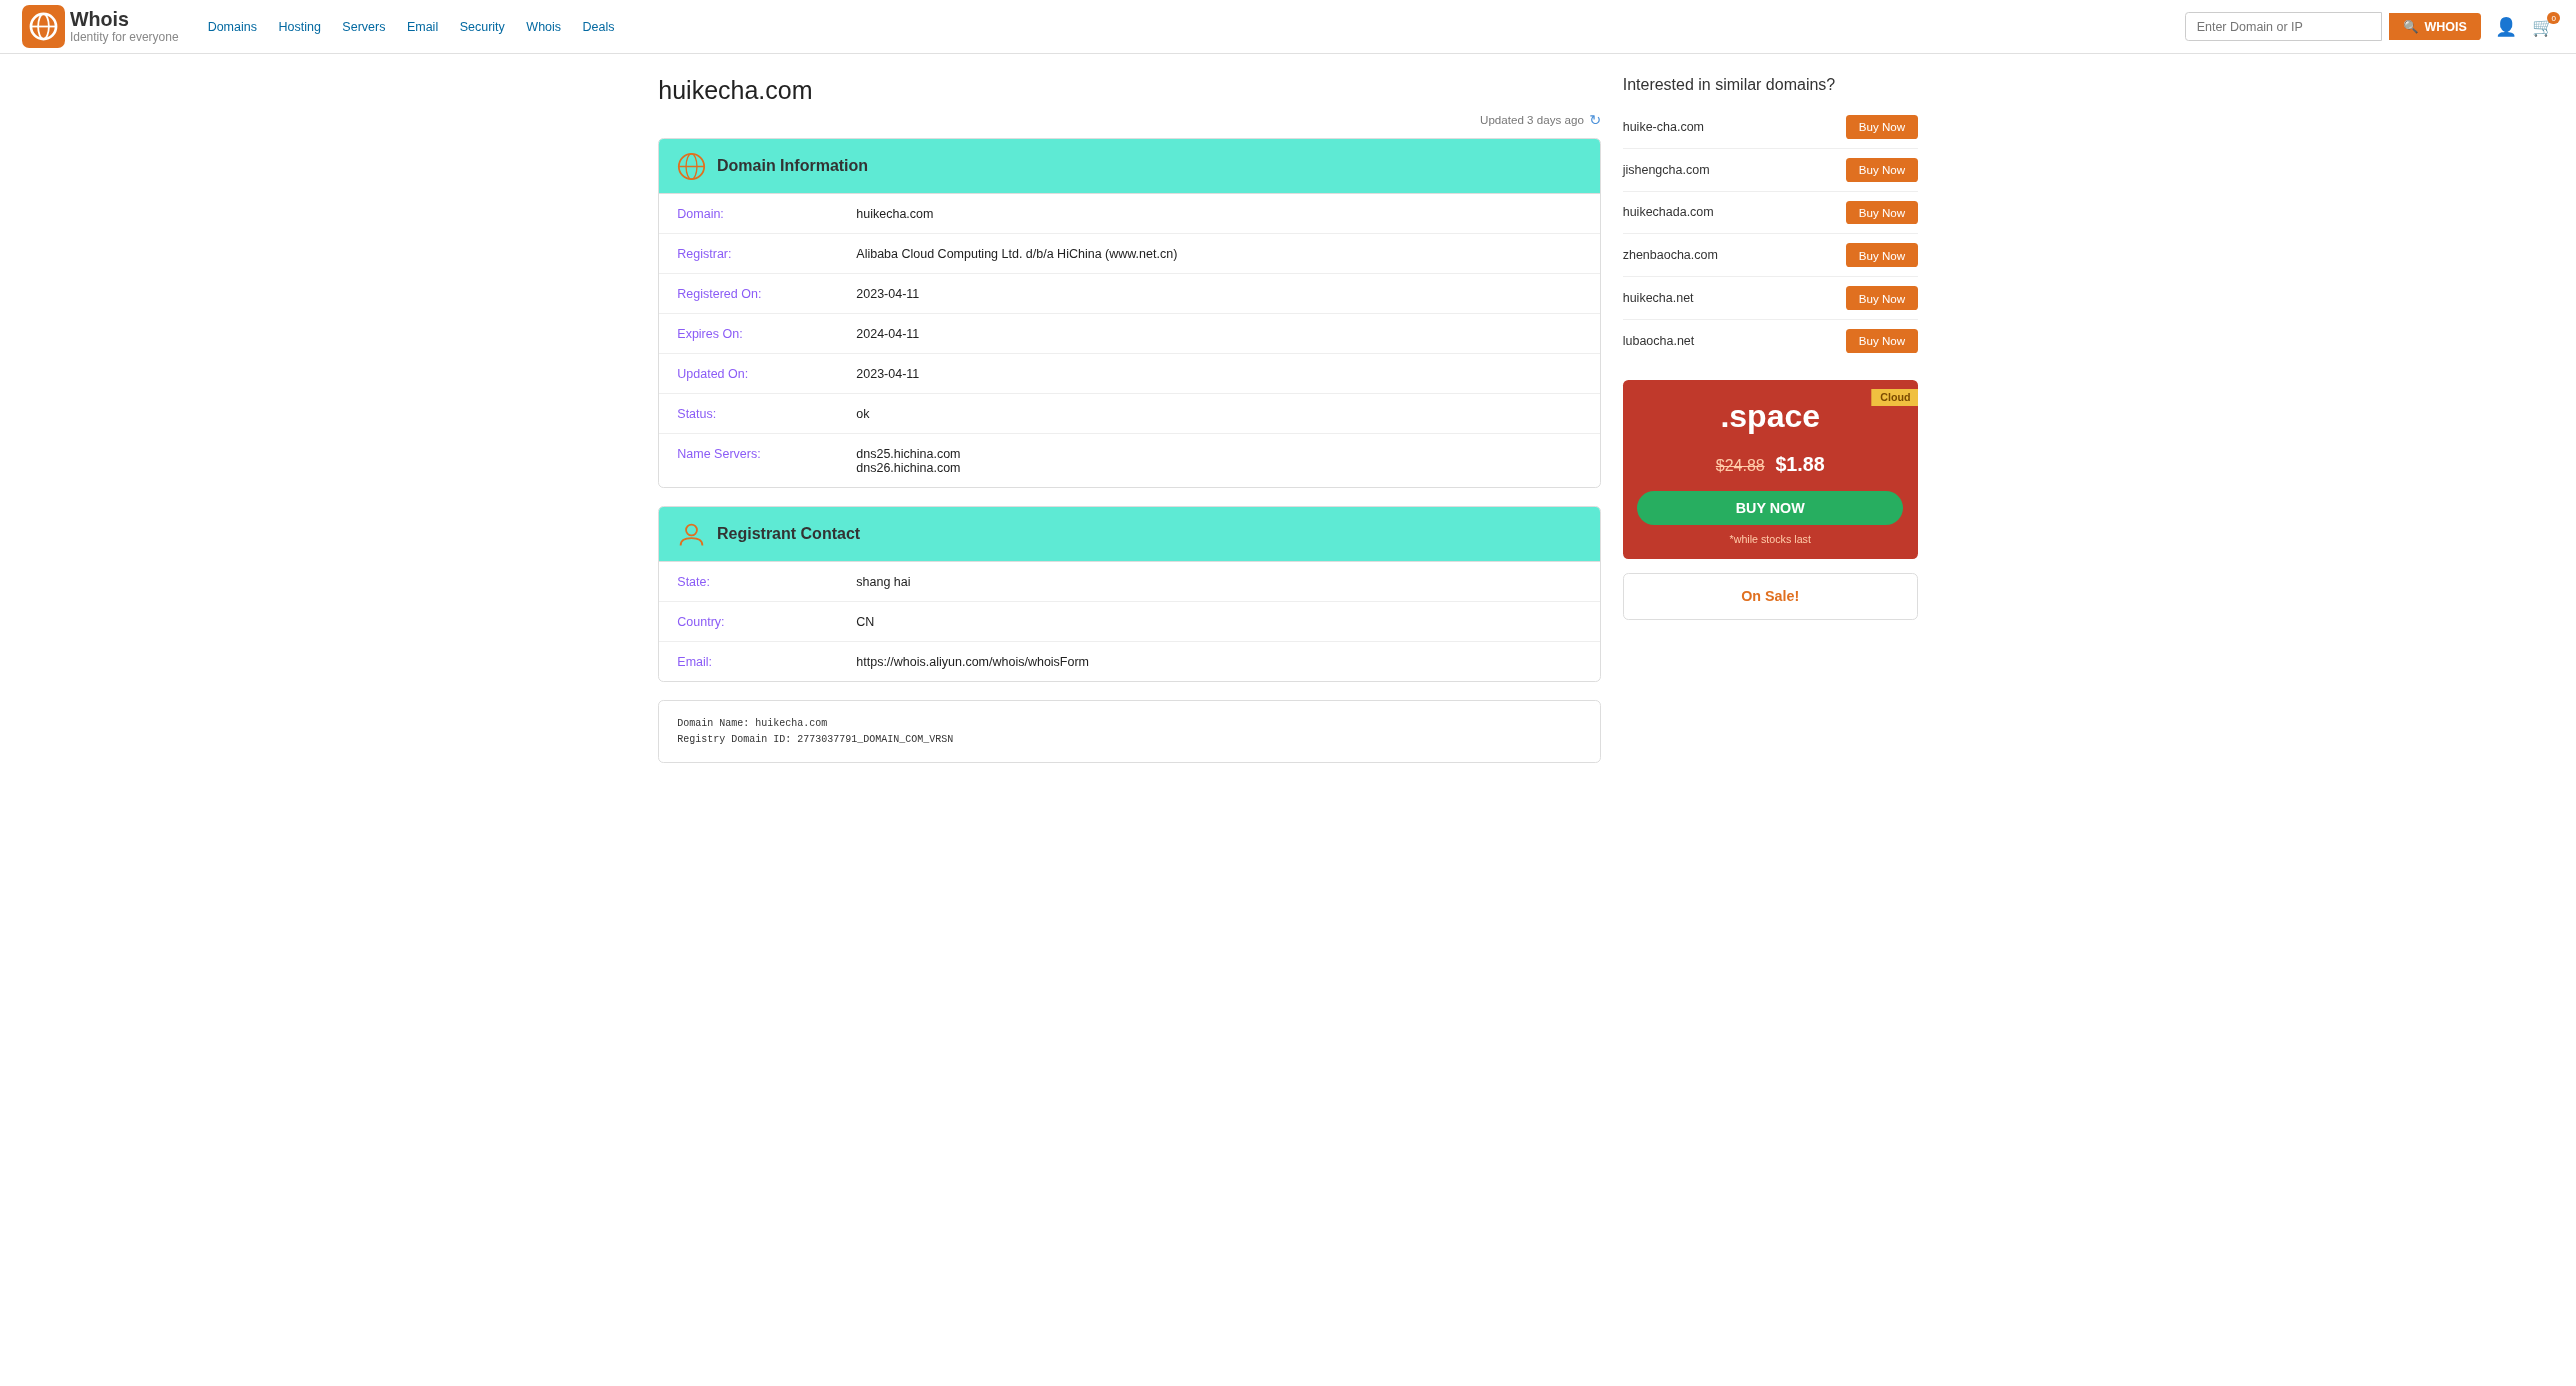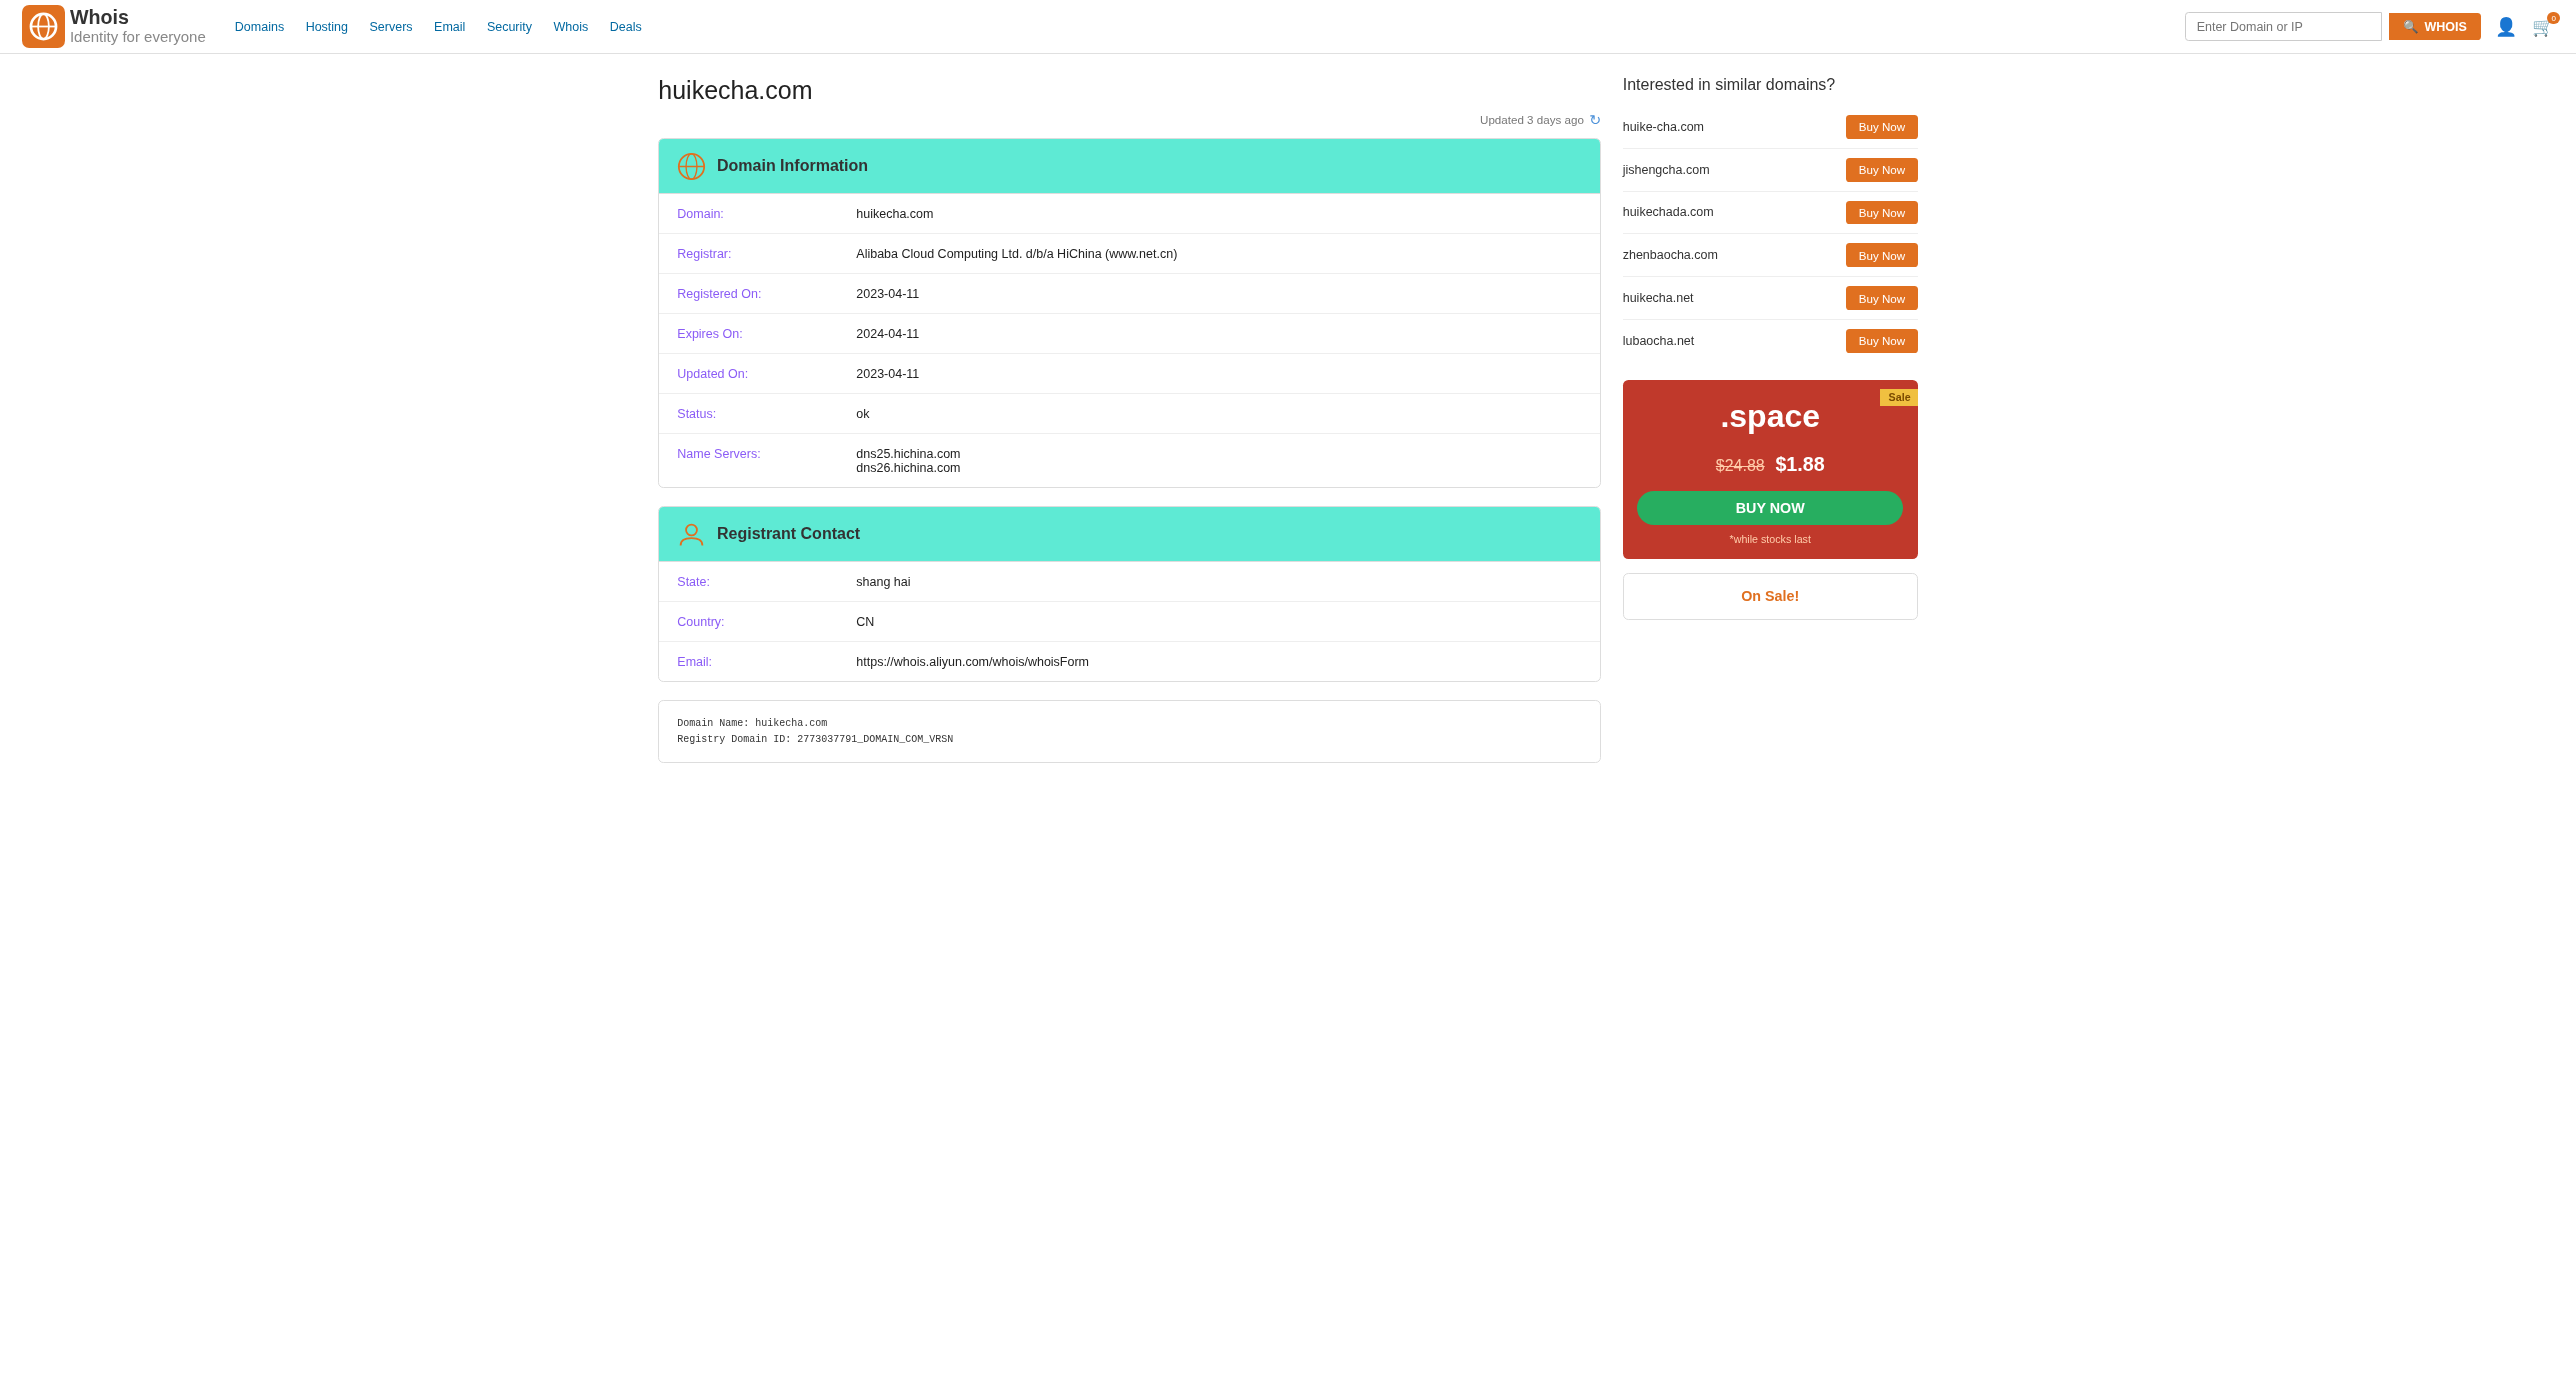--- a/index.html
+++ b/index.html
@@ -29,21 +29,21 @@
       display: flex;
       flex-direction: column;
       line-height: 1.1;
     }
     .logo-whois {
       font-size: 19.7px;
       font-weight: bold;
       color: #333;
     }
     .logo-tagline {
-      font-size: 15px;
+      font-size: 12px;
       color: #888;
     }
     nav {
       display: flex;
       align-items: center;
       gap: 21.5px;
       flex: 1;
     }
     nav a {
       text-decoration: none;
@@ -479,21 +479,21 @@
           <span class="similar-domain">huikecha.net</span>
           <button class="buy-now-btn">Buy Now</button>
         </div>
         <div class="similar-item">
           <span class="similar-domain">lubaocha.net</span>
           <button class="buy-now-btn">Buy Now</button>
         </div>
       </div>
 
     <div class="promo-card">
-      <div class="sale-ribbon">Sale</div>
+      <div class="sale-ribbon">Cloud</div>
       <div class="promo-domain-ext">.space</div>
       <div class="promo-prices">
         <span class="old-price">$24.88</span>
         <span class="new-price">
           <span>$</span><span>1.88</span>
         </span>
       </div>
       <button class="promo-buy-btn">BUY NOW</button>
       <p class="promo-note">*while stocks last</p>
     </div>

